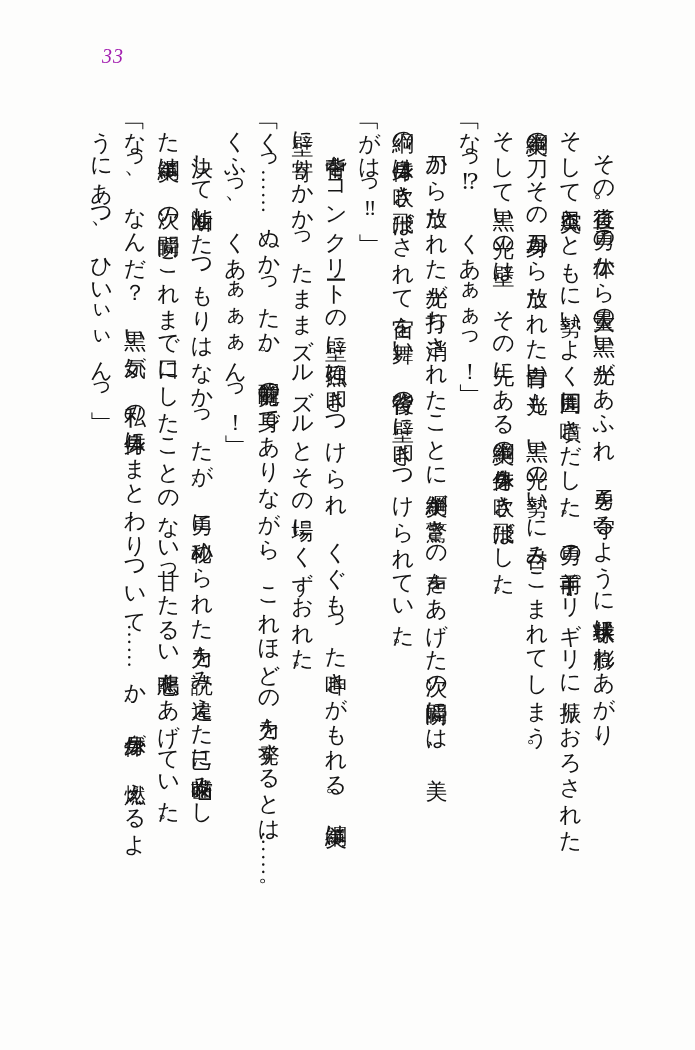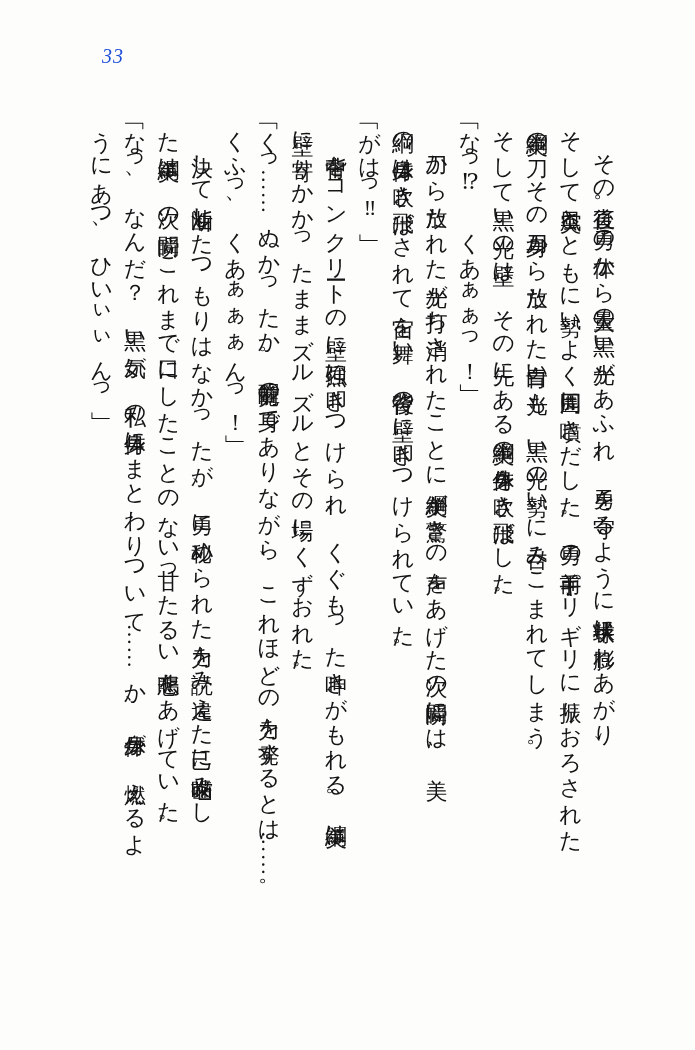--- a/index.html
+++ b/index.html
@@ -16,21 +16,21 @@
     overflow: hidden;
     font-family: "Liberation Serif", "DejaVu Serif", serif;
     color: #141414;
   }
   .page-number {
     position: absolute;
     top: 45px;
     left: 102px;
     font-size: 20px;
     letter-spacing: 1px;
-    color: #1d4ed8;
+    color: #a21caf;
     font-style: italic;
   }
   .text-block {
     position: absolute;
     top: 116px;
     right: 74px;
     height: 892px;
     writing-mode: vertical-rl;
     text-orientation: mixed;
     font-size: 22px;

